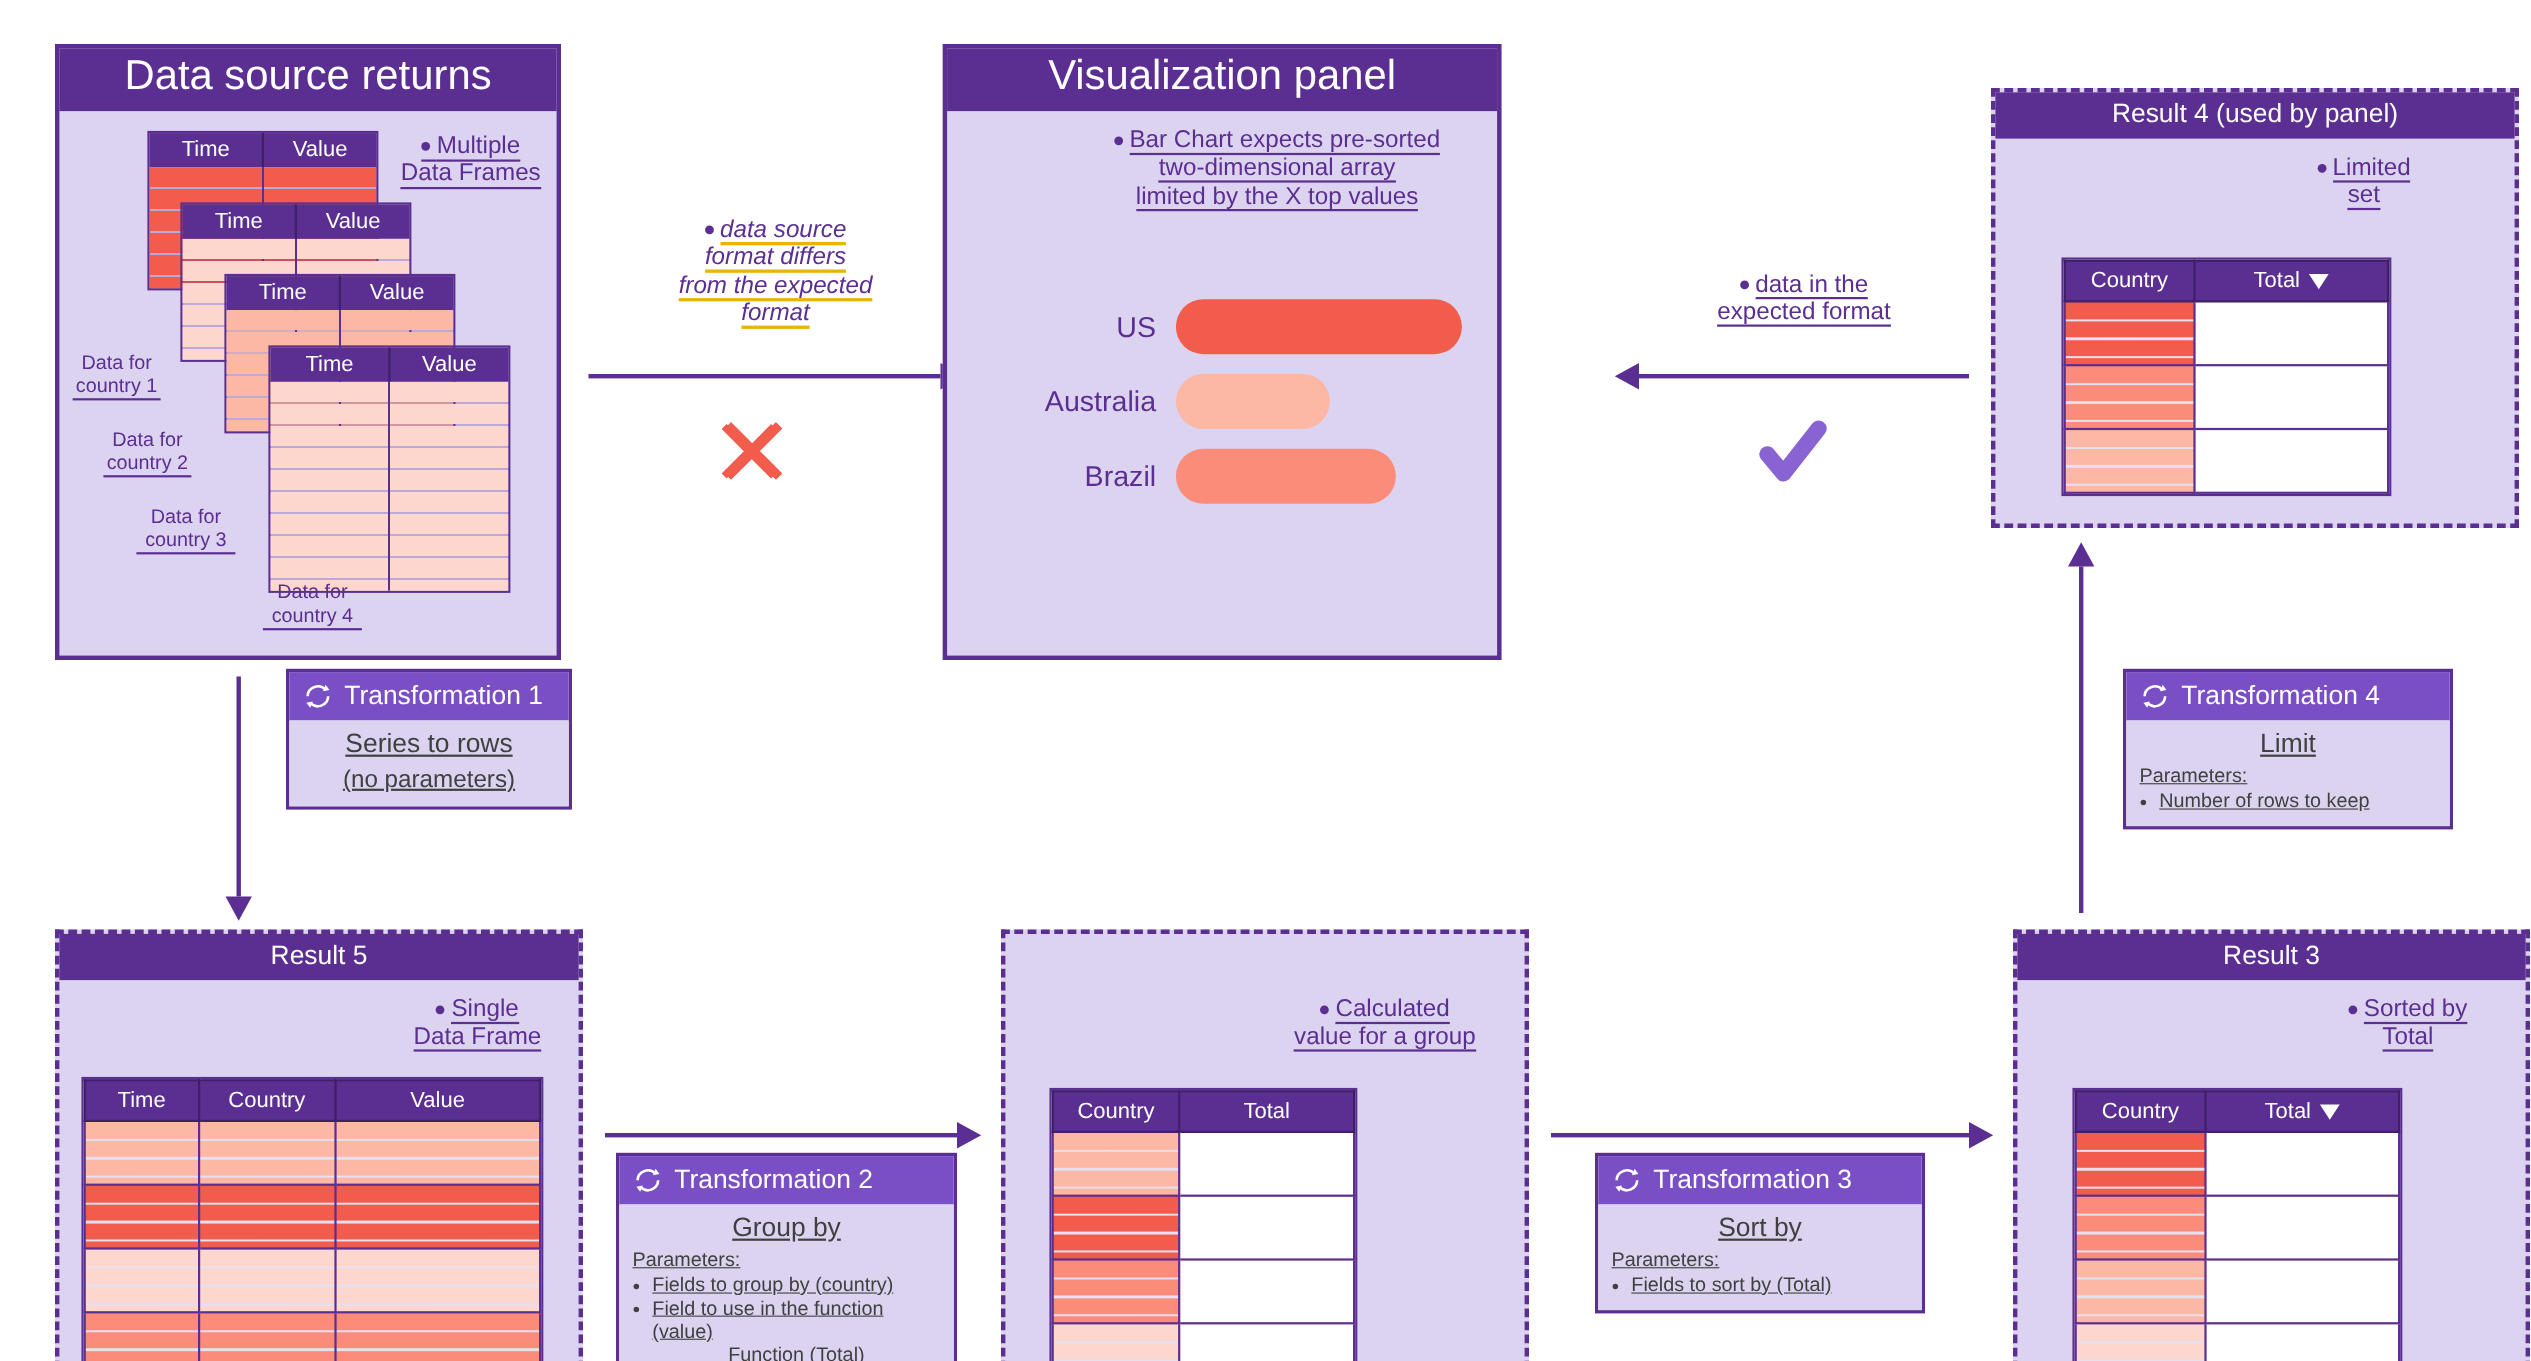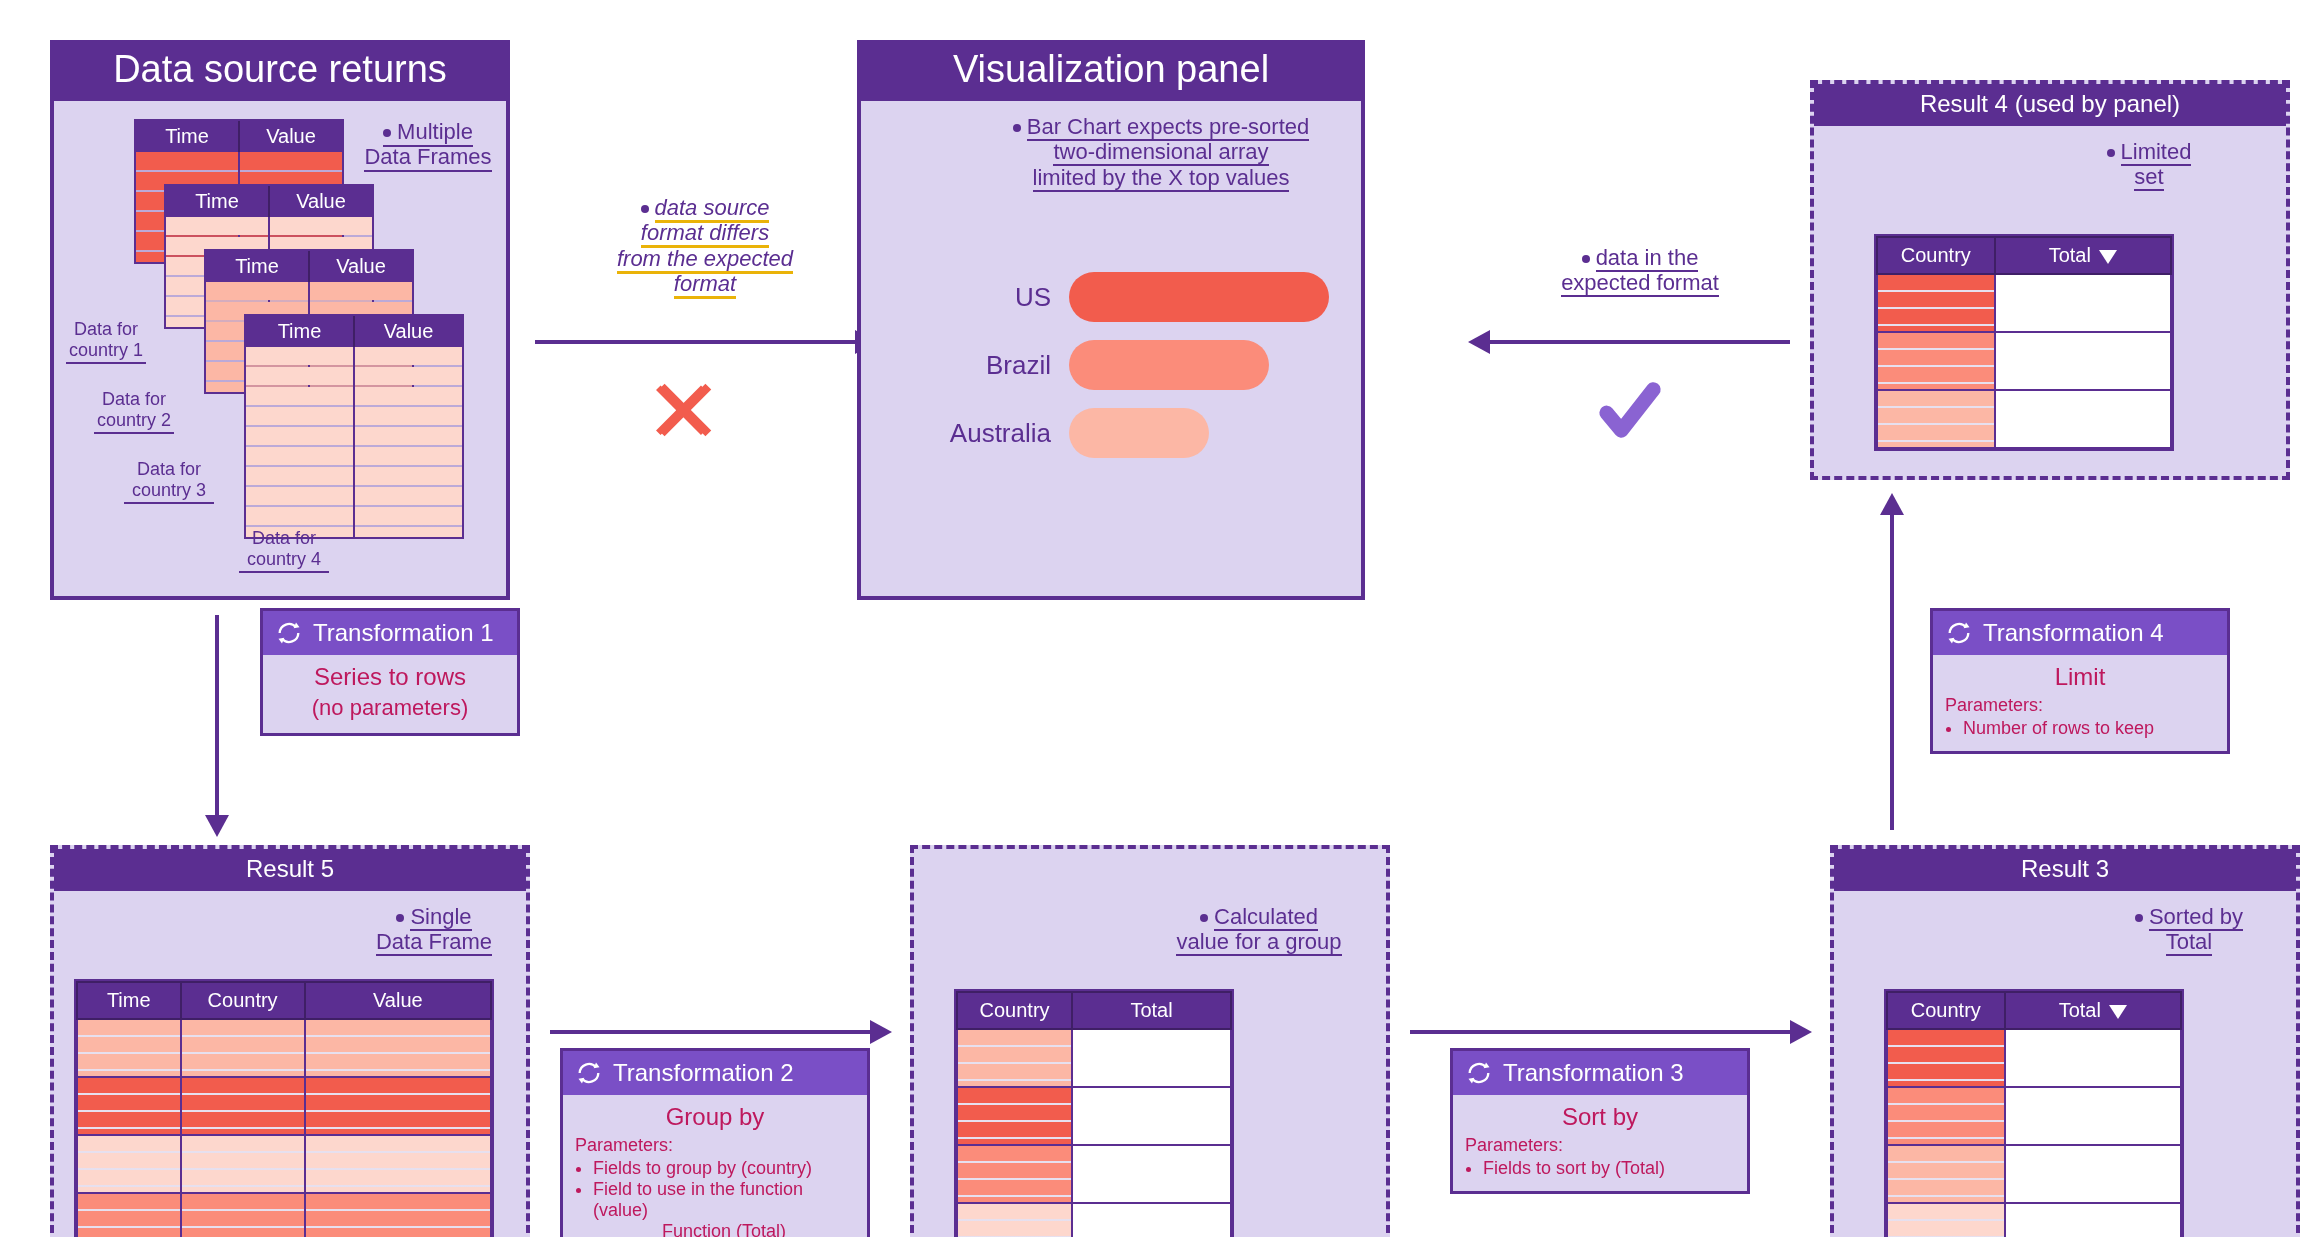--- a/index.html
+++ b/index.html
@@ -108,22 +108,23 @@
     background: #7a4fc6;
     color: #fff;
     padding: 8px 12px;
     font-size: 24px;
   }
   .xform .xhdr svg { flex-shrink: 0; }
   .xform .xbody {
     background: #dcd3f0;
     padding: 8px 12px 12px;
     font-size: 20px;
-    color: #be185d;
+    color: #404040;
     text-align: center;
+    text-decoration: underline;
   }
   .xform .xbody .op { font-size: 24px; margin-bottom: 4px; }
   .xform .xbody .params { text-align: left; font-size: 18px; }
   .xform .xbody .params ul { margin: 2px 0 0 18px; padding: 0; }
   .xform .xbody .sub { font-size: 22px; }
   
   .rtable {
     position: absolute;
     border: 2px solid #5b2e91;
     background: #fff;
@@ -273,26 +274,26 @@
       <span class="lead-dot"></span><span style="white-space:pre-line; border-bottom:2px solid #5b2e91;">Bar Chart expects pre-sorted
 two-dimensional  array
 limited by the X top values</span>
     </div>
     <div class="bars" style="left:60px; top:210px;">
       <div class="bar-row">
         <div class="bar-label">US</div>
         <div class="bar" style="width:260px; background:#f25c4d;"></div>
       </div>
       <div class="bar-row">
+        <div class="bar-label">Australia</div>
+        <div class="bar" style="width:140px; background:#fcb7a5;"></div>
+      </div>
+      <div class="bar-row">
         <div class="bar-label">Brazil</div>
         <div class="bar" style="width:200px; background:#fb8c7a;"></div>
-      </div>
-      <div class="bar-row">
-        <div class="bar-label">Australia</div>
-        <div class="bar" style="width:140px; background:#fcb7a5;"></div>
       </div>
     </div>
   </div>
 
   <div class="note" style="left:1510px; top:225px; width:220px;">
     <span class="lead-dot"></span><span style="white-space:pre-line; border-bottom:2px solid #5b2e91;">data in the
 expected format</span>
   </div>
   <div class="arrow h" style="left:1470px; top:320px; width:300px;"></div>
   <div class="arrow-head left" style="left:1448px; top:310px;"></div>

